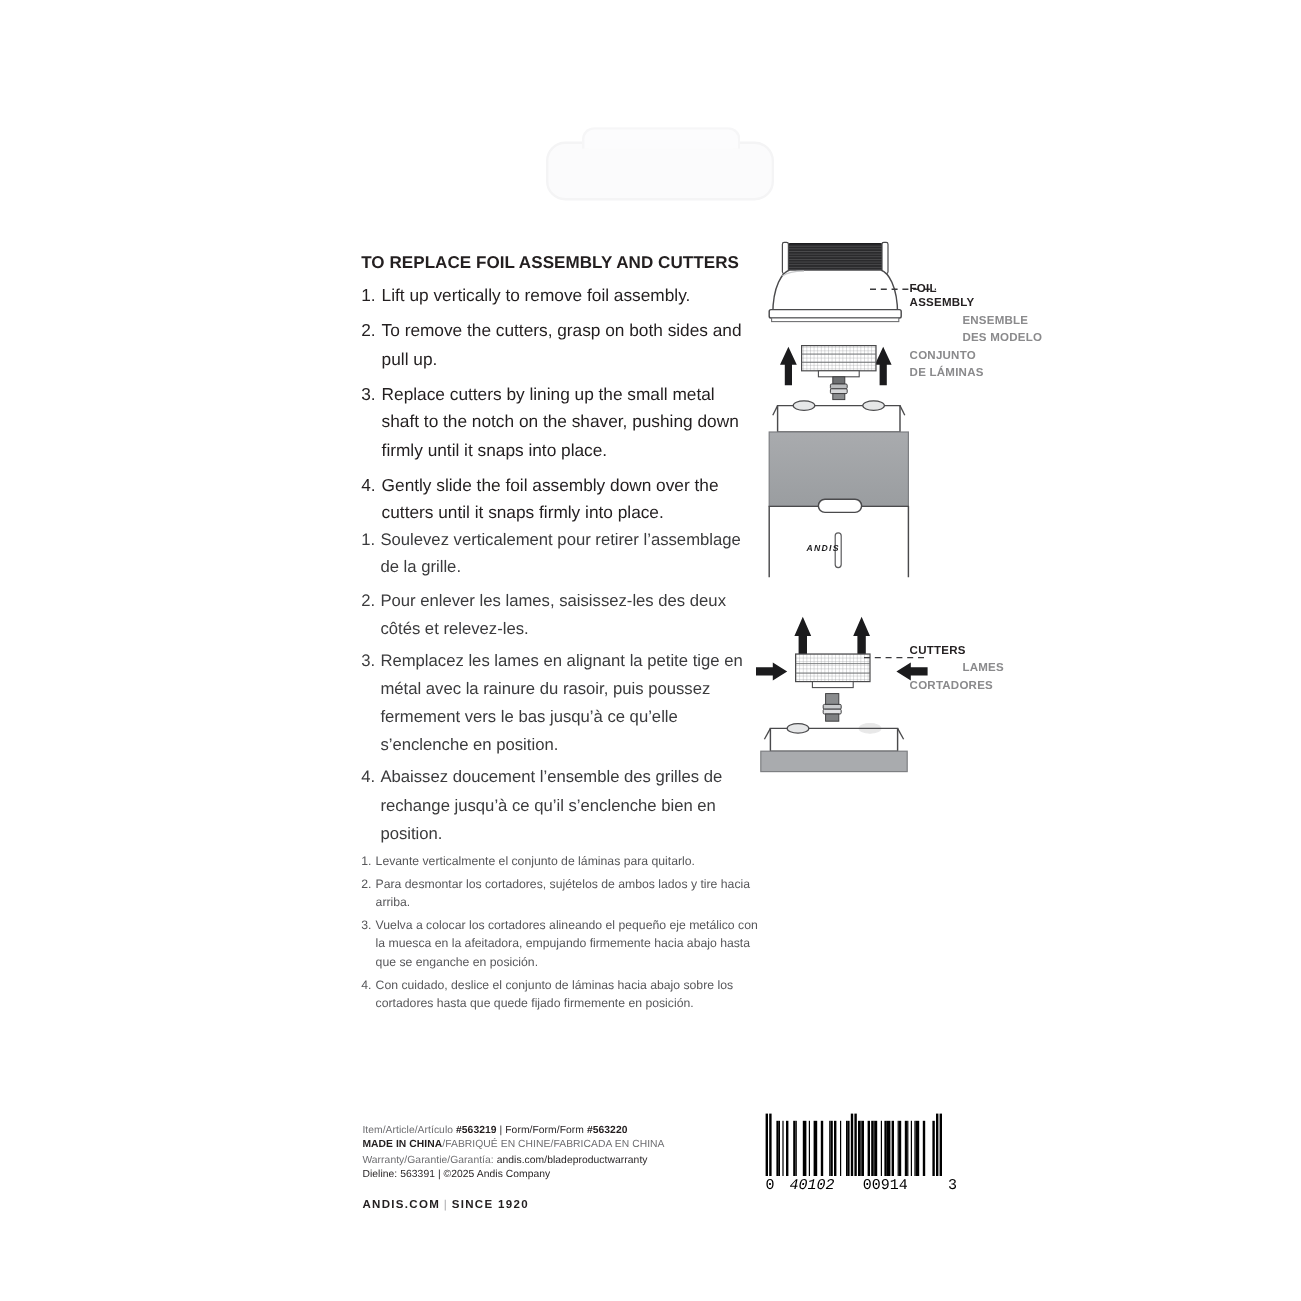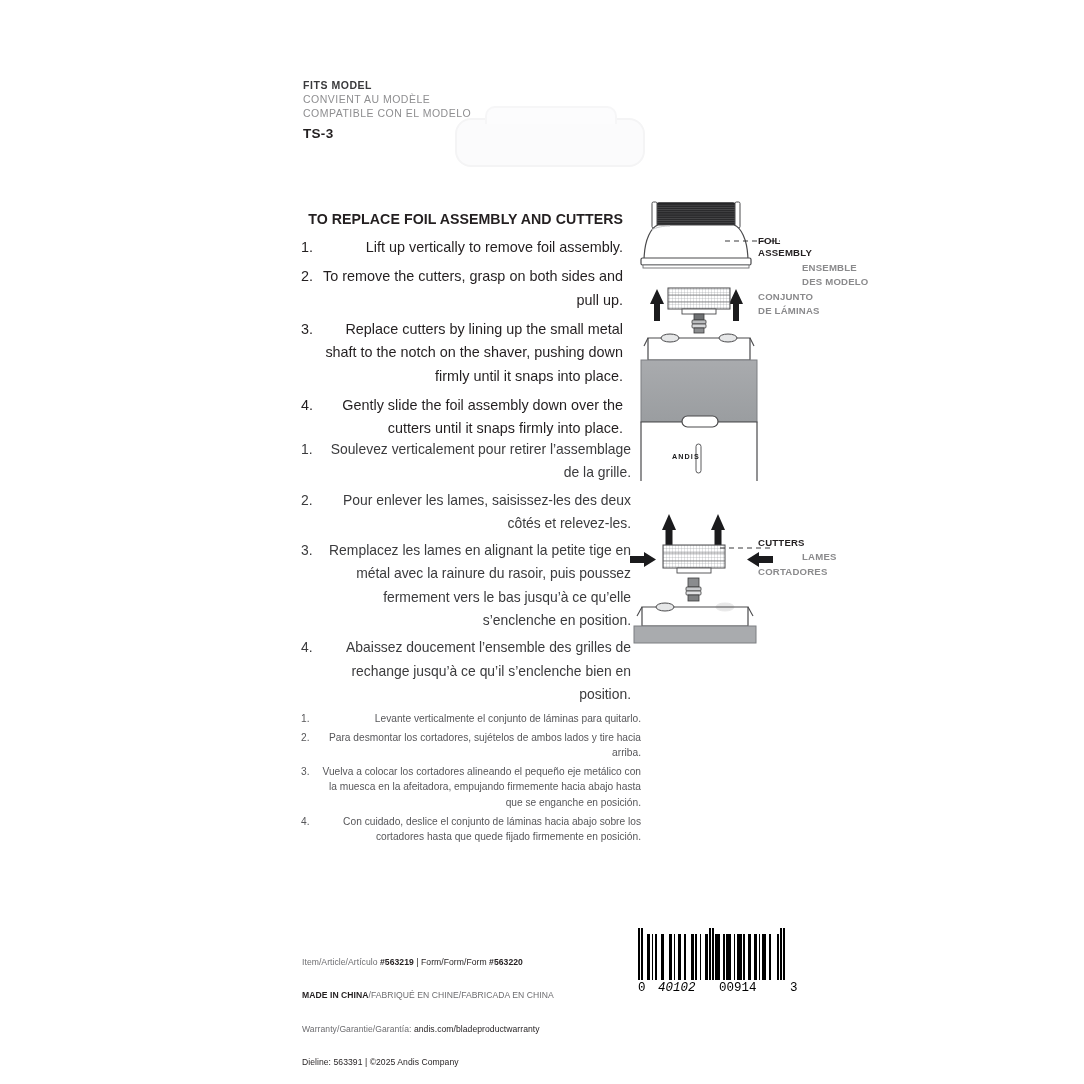--- a/index.html
+++ b/index.html
@@ -65,21 +65,21 @@
   }
   .fits-model {
     font-size: 13.5px;
     font-weight: bold;
     letter-spacing: .3px;
     color: #231f20;
     margin-top: 6px;
   }
 
   
-  .block { position: absolute; text-align: right; }
+  .block { position: absolute; }
   .block-en { left: 301px; top: 211px; width: 322px; }
   .block-fr { left: 301px; top: 438px; width: 330px; }
   .block-es { left: 301px; top: 711px; width: 340px; }
 
   .head {
     font-weight: bold;
     color: #231f20;
   }
   .block-en .head { font-size: 14.2px; letter-spacing: .05px; margin-bottom: 9px; }
   .block-fr .head { font-size: 13.6px; letter-spacing: .05px; margin-bottom: 9px; }
@@ -164,21 +164,20 @@
     left: 302px;
     top: 935px;
     width: 280px;
   }
   .f-line {
     font-size: 8.6px;
     line-height: 12.4px;
     letter-spacing: .05px;
     color: #6d6d70;
     white-space: nowrap;
-    margin-top: 21px;
   }
   .f-line b { color: #231f20; font-weight: bold; }
   .f-line .mid { color: #231f20; }
   .andiscom {
     margin-top: 14px;
     font-size: 9.6px;
     font-weight: bold;
     letter-spacing: 1.1px;
     color: #231f20;
   }
@@ -218,26 +217,20 @@
   .bc-d2 { left: 81px; }
   .bc-d3 { left: 152px; }
 </style>
 </head>
 <body>
 
 <div class="page">
 
   <div class="ghost"></div>
 
-  <div class="fits">
-    <div class="fits-l1">FITS MODEL</div>
-    <div class="fits-l2">CONVIENT AU MODÈLE</div>
-    <div class="fits-l3">COMPATIBLE CON EL MODELO</div>
-    <div class="fits-model">TS-3</div>
-  </div>
 
   <div class="block block-en">
     <div class="head">TO REPLACE FOIL ASSEMBLY AND CUTTERS</div>
     <ol class="steps">
       <li>
         <span class="num">1.</span>
         <span class="txt">Lift up vertically to remove foil assembly.</span>
       </li>
       <li>
         <span class="num">2.</span>
@@ -374,21 +367,21 @@
 
   <div class="callout callout-foil">
     <div class="c-en">FOIL</div>
     <div class="c-en">ASSEMBLY</div>
     <div class="c-fr">ENSEMBLE</div>
     <div class="c-fr">DES MODELO</div>
     <div class="c-es">CONJUNTO</div>
     <div class="c-es">DE LÁMINAS</div>
   </div>
 
-  <div style="position:absolute;left:672px;top:452px;font-size:7.2px;font-weight:bold;letter-spacing:1.1px;color:#1b1b1d;">ANDIS</div>
+  <div style="position:absolute;left:672px;top:452px;font-size:7.2px;font-weight:bold;letter-spacing:1.1px;color:#1b1b1d;font-style:italic;">ANDIS</div>
 
   <div class="diagram2">
     <svg width="215" height="145" viewBox="0 0 215 145">
       <defs>
         <pattern id="mesh2" width="3" height="3" patternUnits="userSpaceOnUse">
           <rect width="3" height="3" fill="#ffffff"></rect>
           <path d="M0 0 H3 M0 0 V3" stroke="#8d8f92" stroke-width="0.5"></path>
         </pattern>
       </defs>
 

